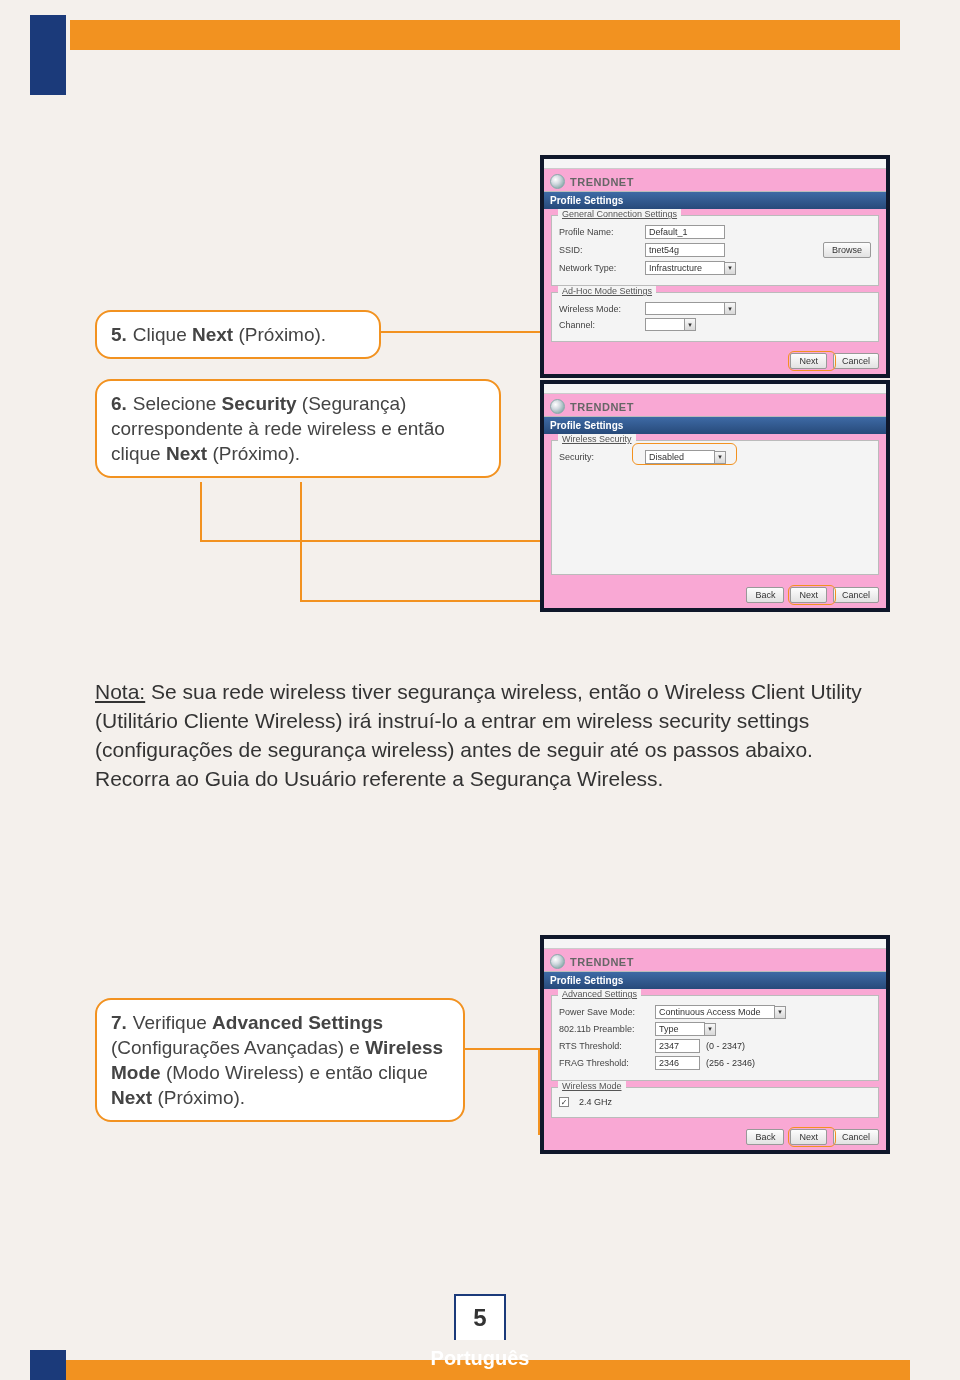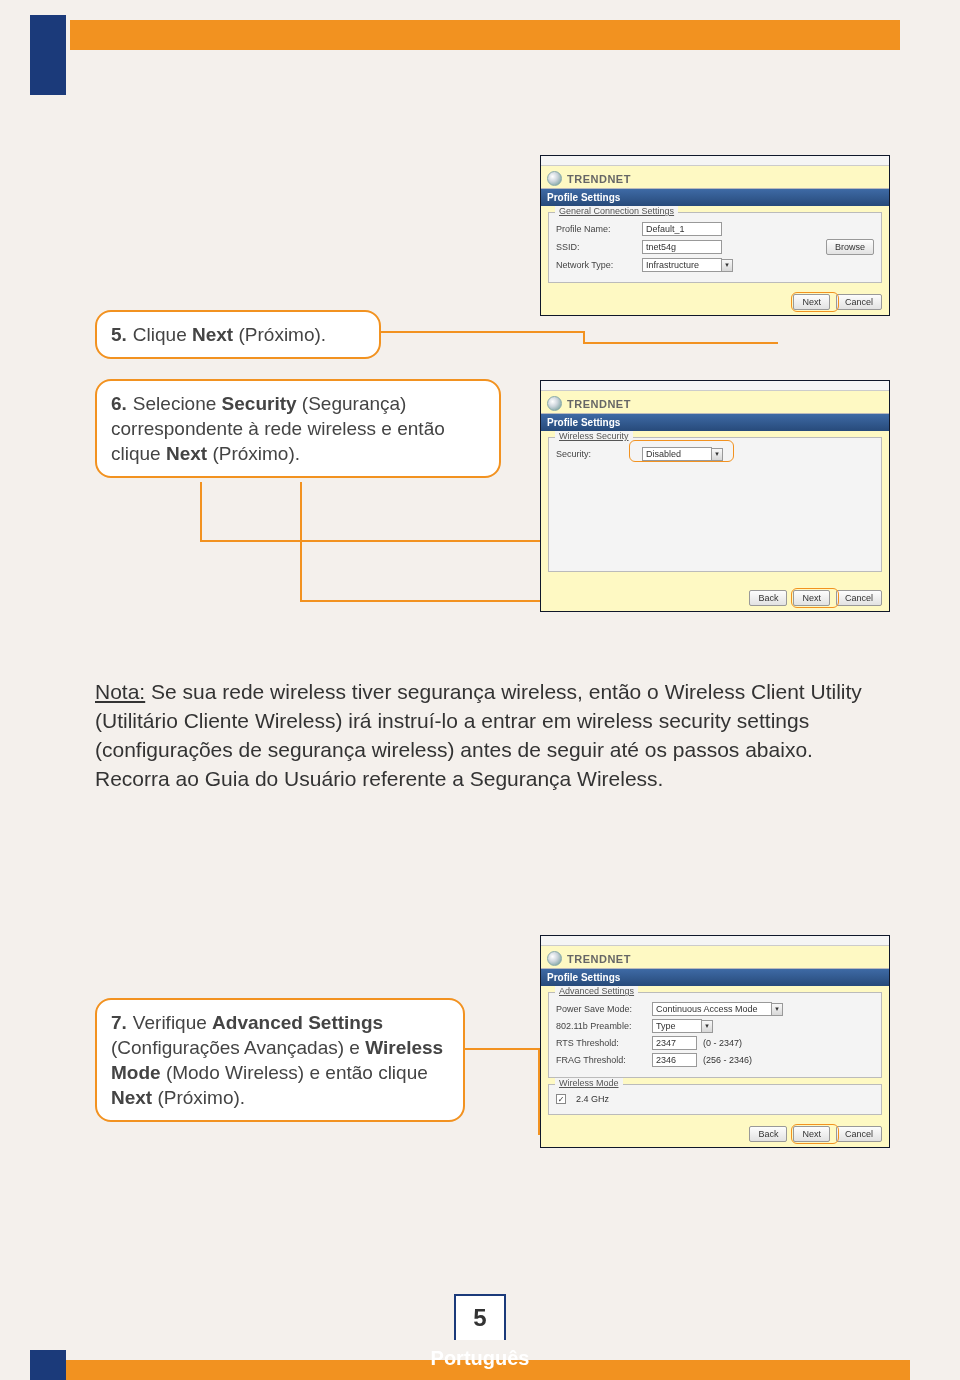--- a/index.html
+++ b/index.html
@@ -38,22 +38,22 @@
     width: 770px;
     font-size: 21px;
     color: #333;
     line-height: 1.38;
   }
   .u { text-decoration: underline; }
 
   
   .dialog {
     position: absolute;
-    background: #fef9c3;
-    border: 1px solid #0f172a;
+    background: #f9a8d4;
+    border: 4px solid #0f172a;
     font-size: 9px;
     color: #333;
   }
   .dialog .title-area { border-bottom: 1px solid #bbb; padding: 5px 6px 0 6px; }
   .dialog .logo { display: flex; align-items: center; gap: 5px; font-weight: bold; font-size: 11px; color: #666; letter-spacing: .5px; margin-bottom: 2px;}
   .logo-ball {
     width: 15px; height: 15px; border-radius: 50%;
     background: radial-gradient(circle at 35% 35%, #fff, #cfd7de 40%, #8aa 80%);
     border: 1px solid #8aa;
   }
@@ -142,20 +142,37 @@
       <span class="btn">Browse</span>
     </div>
     <div class="row">
       <label>Network Type:</label>
       <span class="sel">
         <span class="inp" style="width:80px">Infrastructure</span>
         <span class="arrow">▾</span>
       </span>
     </div>
   </div>
+  <div class="fieldset">
+    <span class="legend">Ad-Hoc Mode Settings</span>
+    <div class="row">
+      <label>Wireless Mode:</label>
+      <span class="sel">
+        <span class="inp" style="width:80px"></span>
+        <span class="arrow">▾</span>
+      </span>
+    </div>
+    <div class="row">
+      <label>Channel:</label>
+      <span class="sel">
+        <span class="inp" style="width:40px"></span>
+        <span class="arrow">▾</span>
+      </span>
+    </div>
+  </div>
   <div class="btn-row">
     <span class="btn">Next</span>
     <span class="btn">Cancel</span>
   </div>
   <div class="hl" style="right:50px; bottom:3px; width:48px; height:20px;"></div>
 </div>
 
 <div class="callout" style="left:95px; top:379px; width:406px;">
   <span class="num">6.</span><span>Selecione </span><span class="b">Security</span><span> (Segurança) correspondente à rede wireless e então clique </span><span class="b">Next</span><span> (Próximo).</span>
 </div>

